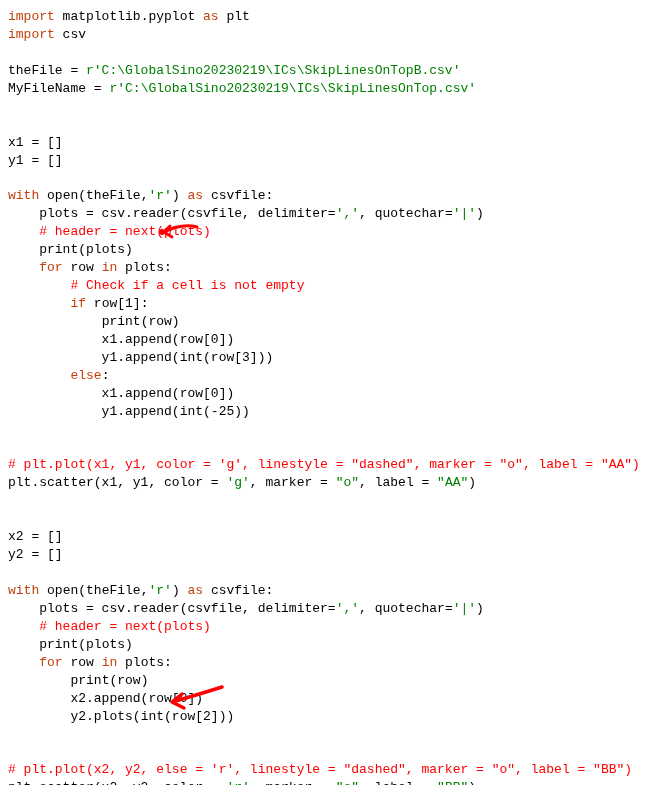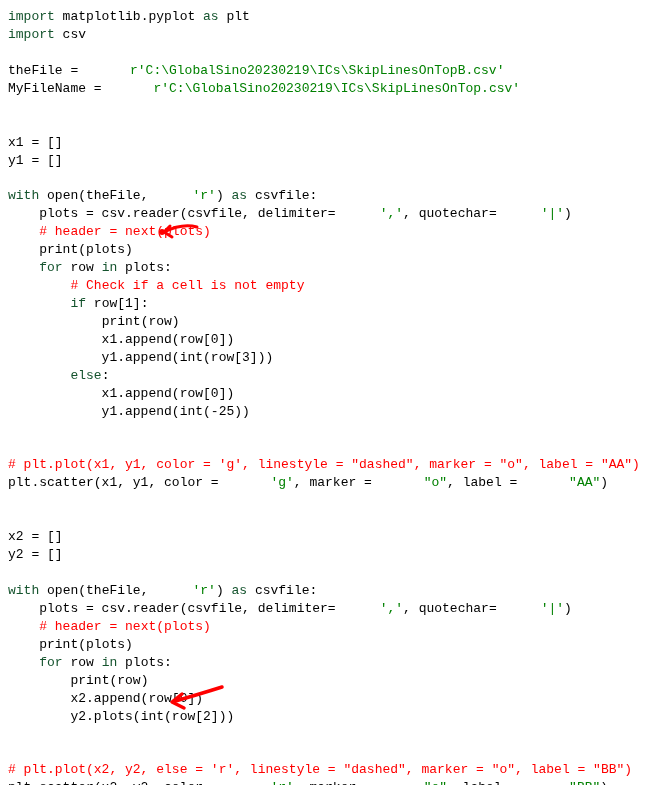--- a/index.html
+++ b/index.html
@@ -11,22 +11,22 @@
   line-height: 1.38;
   width: 655px;
   box-sizing: border-box;
   position: relative;
 }
 pre {
   margin: 0;
   font-family: inherit;
   white-space: pre;
 }
-.kw   { color: #14532d; text-align: right; }   
-.str  { color: #008000; margin-left: 44px; }   
+.kw   { color: #c2410c; text-align: right; }   
+.str  { color: #008000; }   
 .cmt  { color: #ff0000; }   
 .fn   { color: #000000; }   
 .txt  { color: #000000; }      
 .annot {
   position: absolute;
   pointer-events: none;
 }
 </style>
 </head>
 <body>

